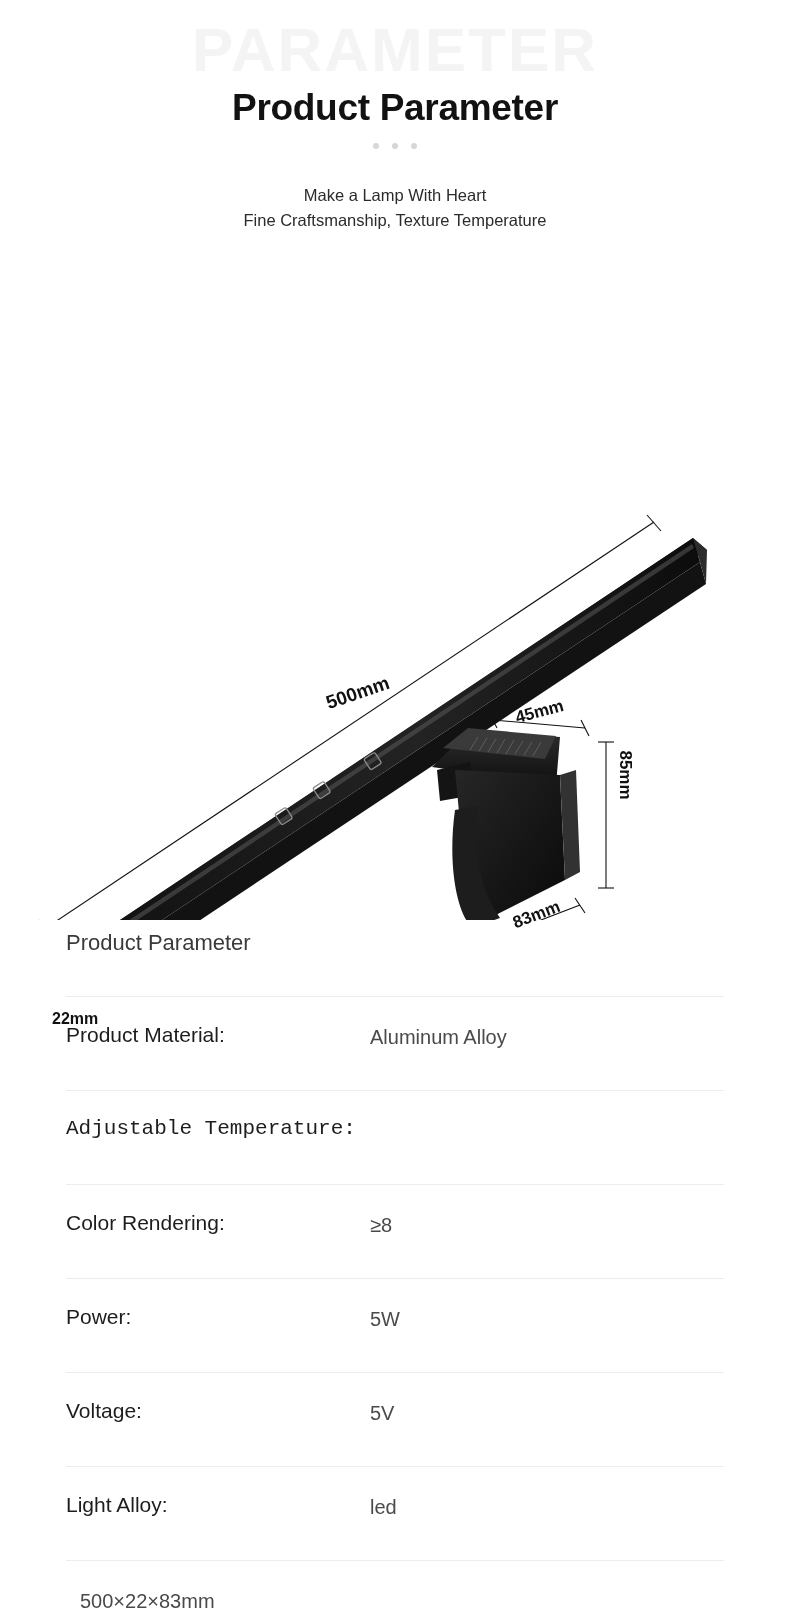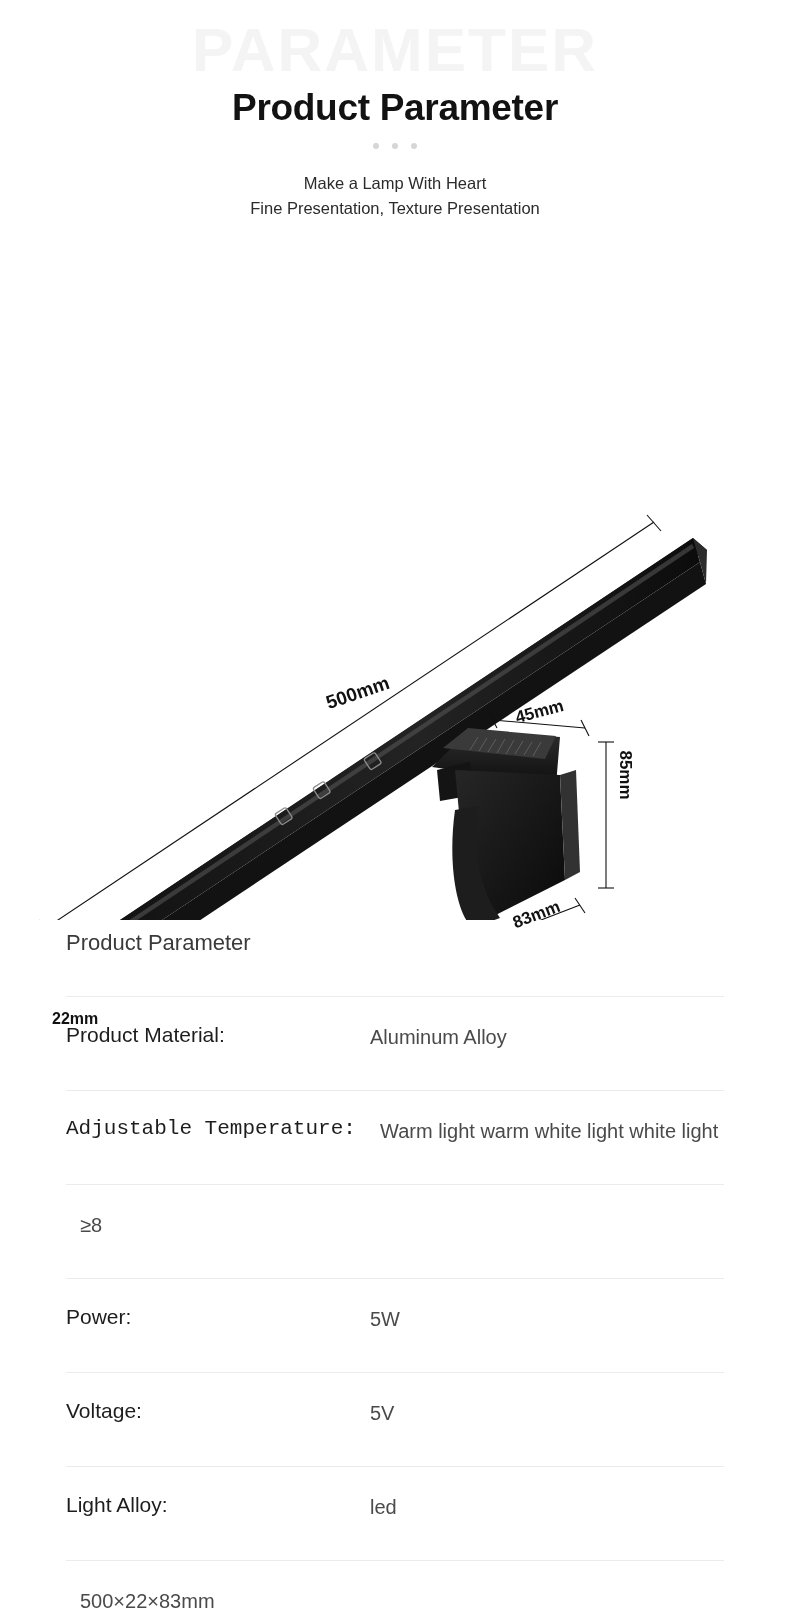--- a/index.html
+++ b/index.html
@@ -57,21 +57,21 @@
   }
   .dots span {
     display: block;
     width: 6px;
     height: 6px;
     border-radius: 50%;
     background: #d6d6d6;
   }
   .sub-lines {
     position: absolute;
-    top: 171px;
+    top: 183px;
     left: 0;
     width: 790px;
     text-align: center;
     font-size: 16.5px;
     line-height: 25px;
     color: #2b2b2b;
   }
 
   
   .diagram {
@@ -141,21 +141,21 @@
 <div class="hero">
   <div class="ghost-title">PARAMETER</div>
   <h1 class="main-title">Product Parameter</h1>
   <div class="dots">
     <span></span>
     <span></span>
     <span></span>
   </div>
   <div class="sub-lines">
     <div>Make a Lamp With Heart</div>
-    <div>Fine Presentation, Texture Presentation</div>
+    <div>Fine Craftsmanship, Texture Temperature</div>
   </div>
 </div>
 
 <div class="diagram">
   <svg width="790" height="670" viewBox="0 0 790 670">
     <defs>
       <linearGradient id="barTop" x1="0" y1="0" x2="1" y2="0">
         <stop offset="0" stop-color="#2a2a2a"></stop>
         <stop offset="0.5" stop-color="#3d3d3d"></stop>
         <stop offset="1" stop-color="#1a1a1a"></stop>
@@ -249,24 +249,24 @@
 <div class="spec-wrap">
   <div class="spec-title">Product Parameter</div>
 
   <div class="spec-row">
     <div class="spec-key k-w-1">Product Material:</div>
     <div class="spec-val">Aluminum Alloy</div>
   </div>
 
   <div class="spec-row">
     <div class="spec-key k-w-2">Adjustable Temperature:</div>
-    <div class="spec-val">Warm light warm white light white light</div>
-  </div>
-
-  <div class="spec-row">
+  </div>
+
+  <div class="spec-row">
+    <div class="spec-key k-w-1">Color Rendering:</div>
     <div class="spec-val">≥8</div>
   </div>
 
   <div class="spec-row">
     <div class="spec-key k-w-1">Power:</div>
     <div class="spec-val">5W</div>
   </div>
 
   <div class="spec-row">
     <div class="spec-key k-w-1">Voltage:</div>

